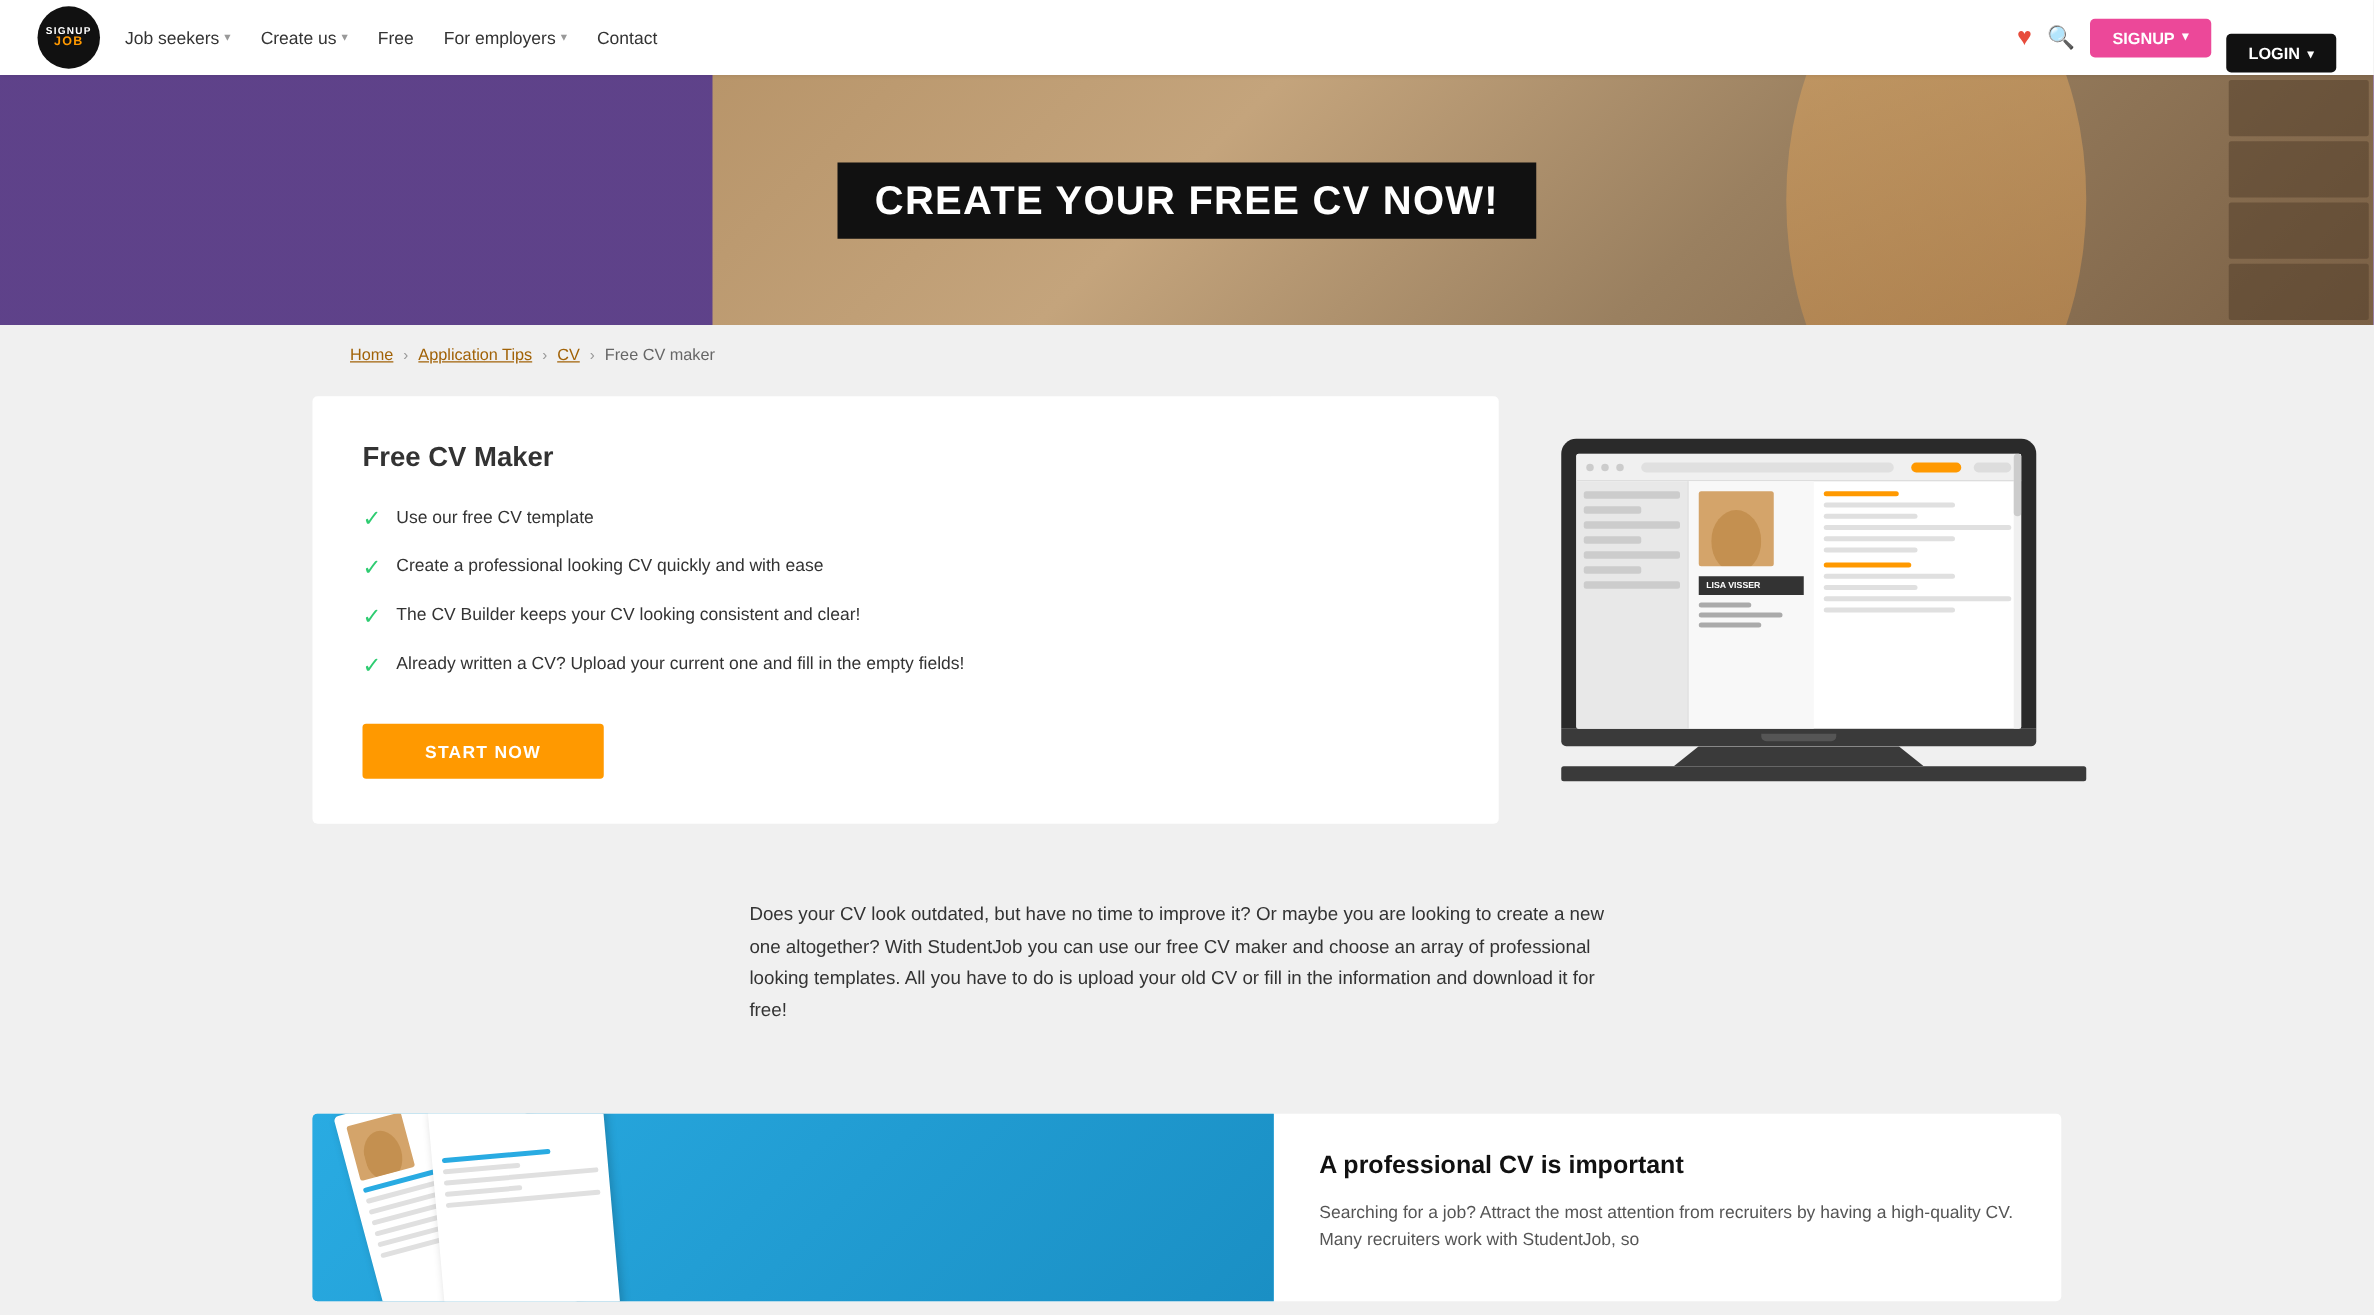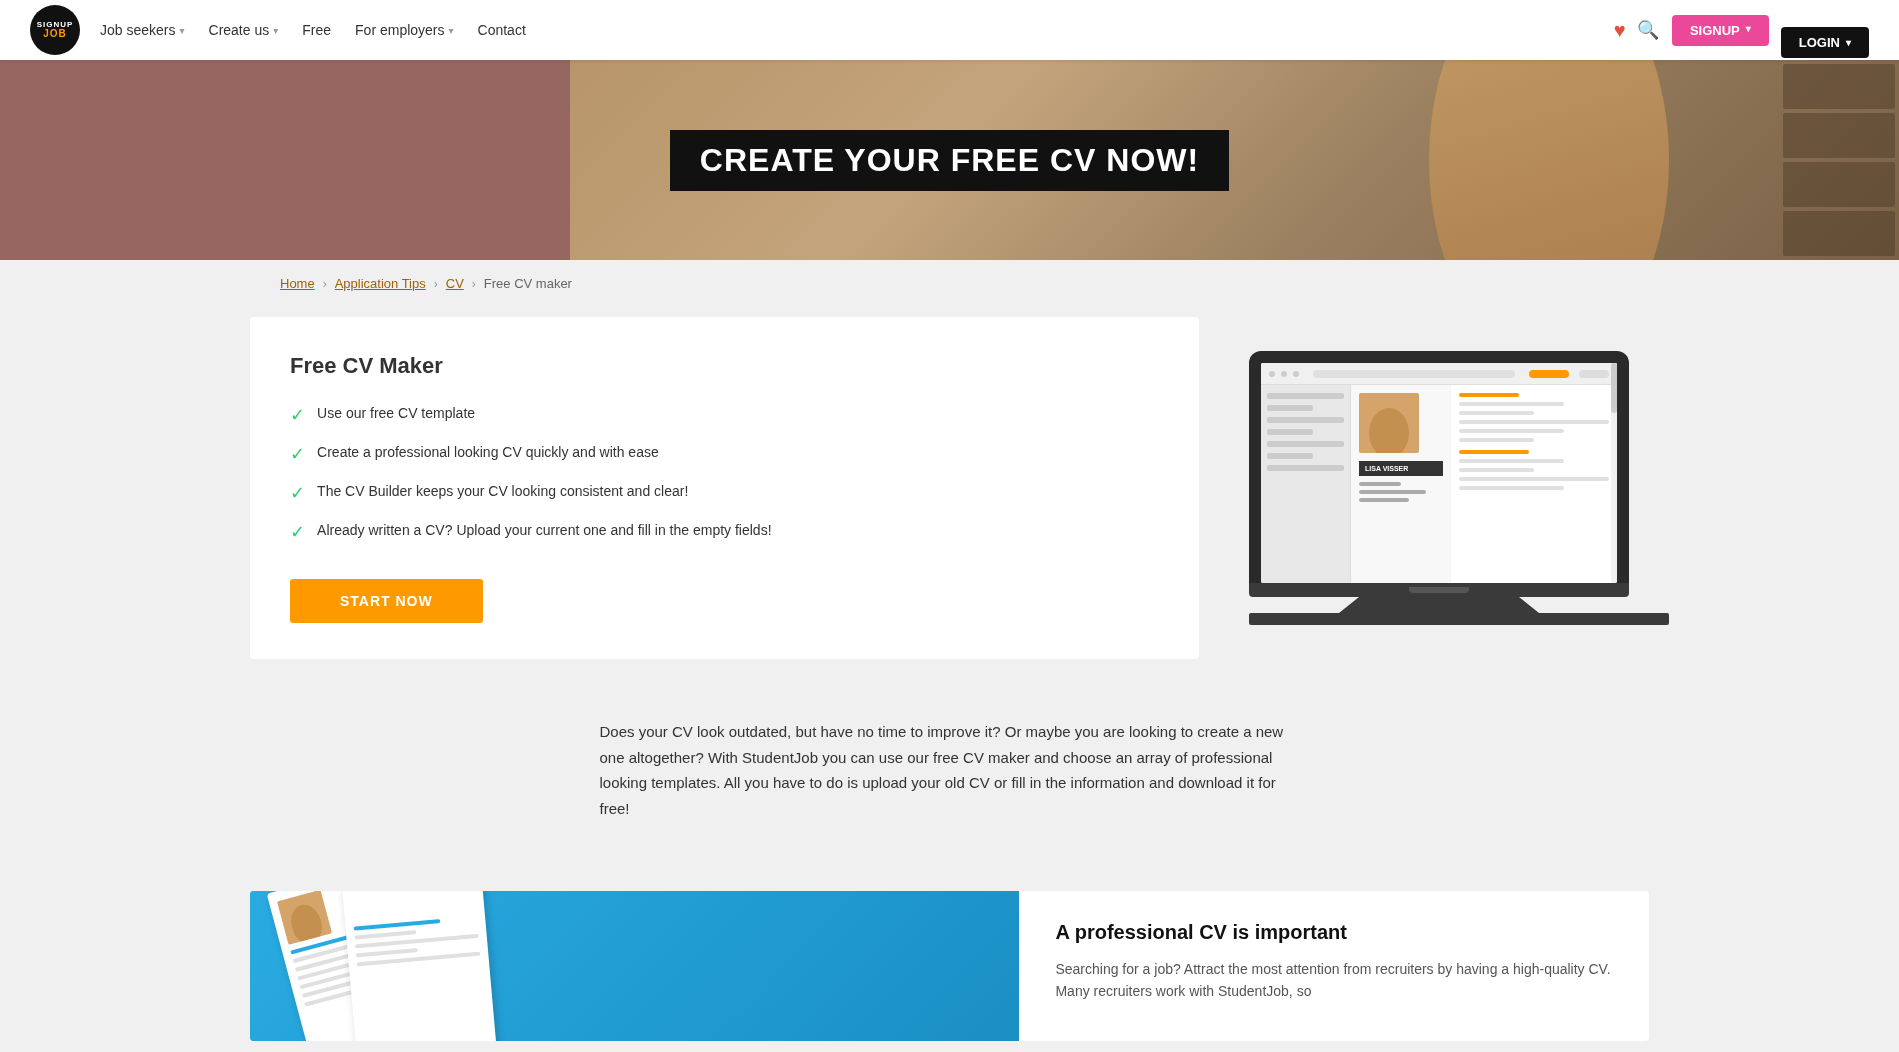--- a/index.html
+++ b/index.html
@@ -55,21 +55,21 @@
     .btn-login {
       background: #111; color: #fff; border: none; padding: 8px 18px;
       border-radius: 4px; font-size: 13px; font-weight: bold; cursor: pointer;
       display: flex; align-items: center; gap: 6px; text-transform: uppercase; margin-top: 25px;
     }
 
     
     .hero {
       position: relative;
       height: 200px;
-      background: #fca5a5;
+      background: #8b5cf6;
       overflow: hidden;
       display: flex; align-items: center; justify-content: center;
     }
     .hero-bg {
       position: absolute; inset: 0;
       background: linear-gradient(to right, rgba(50,40,30,0.5) 30%, rgba(100,80,60,0.2) 100%);
     }
     .hero-image-area {
       position: absolute; right: 0; top: 0; bottom: 0; width: 70%;
       background: linear-gradient(135deg, #b8956a 0%, #c4a47c 30%, #9a8060 60%, #7a6045 100%);

